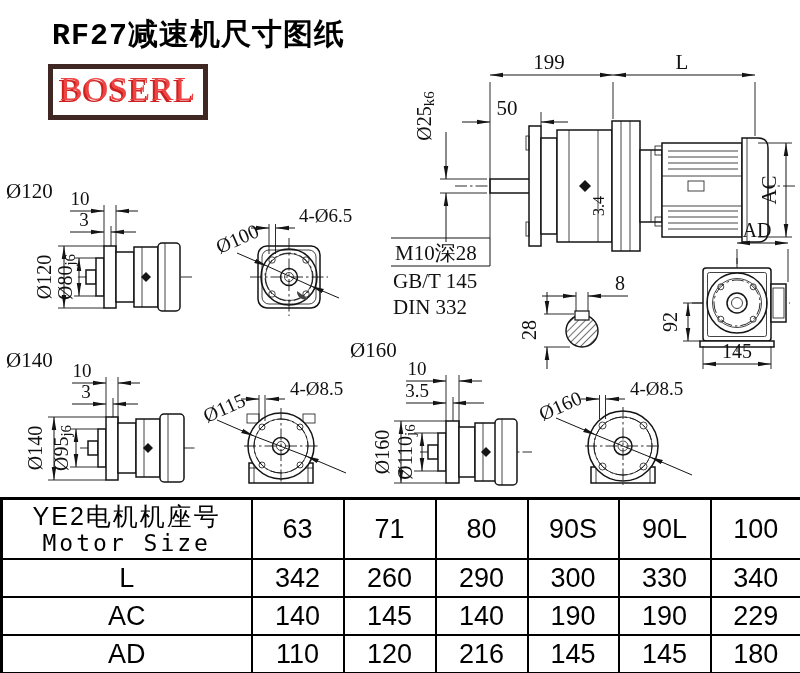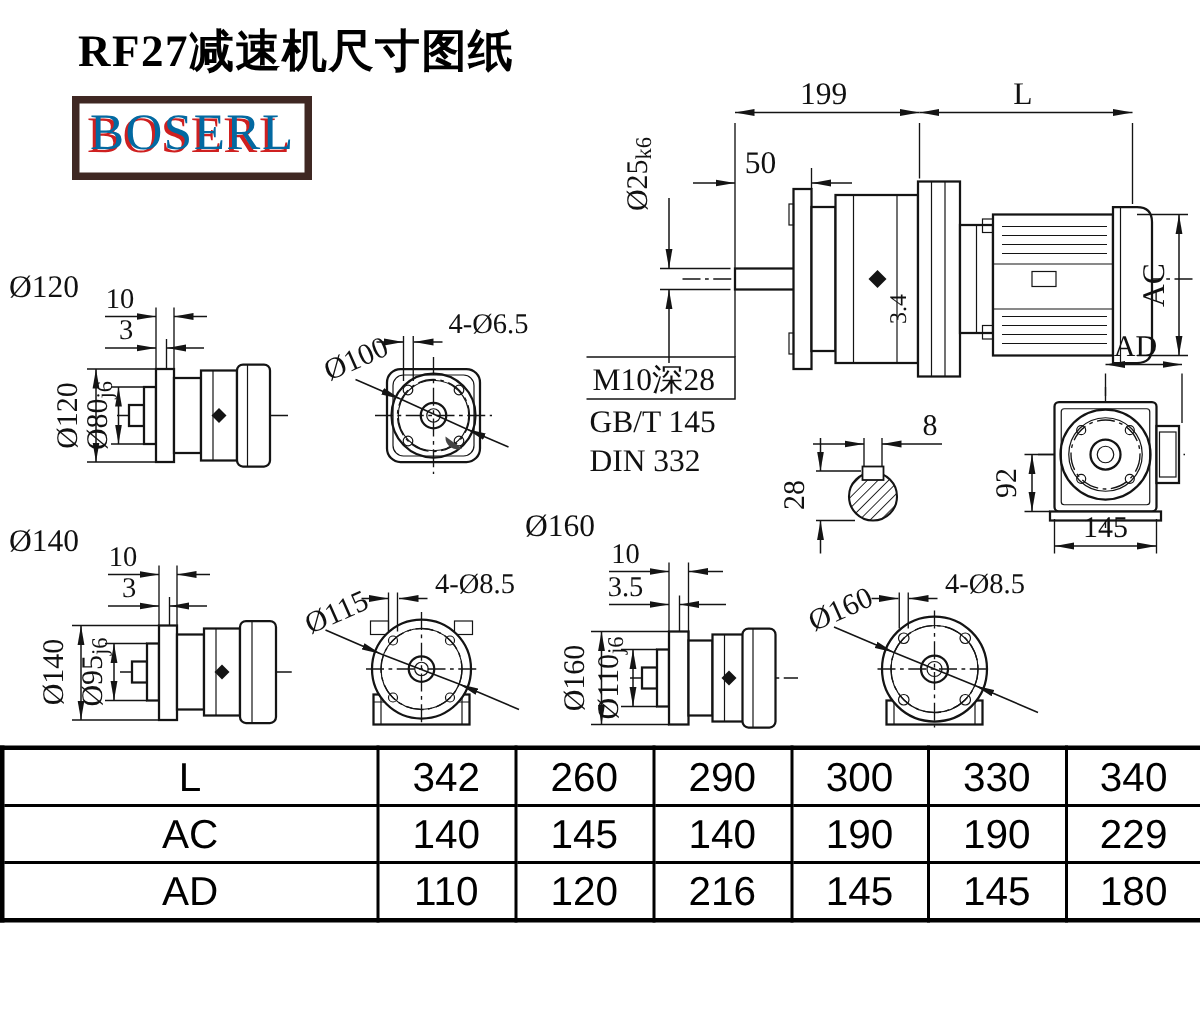--- a/index.html
+++ b/index.html
@@ -1,22 +1,22 @@
 <!DOCTYPE html>
 <html><head>
 <meta charset="utf-8">
 <style>
   html,body{margin:0;padding:0;background:#fff;}
   .page{position:relative;width:800px;height:673px;background:#fff;overflow:hidden;
         font-family:"Liberation Sans",sans-serif;color:#000;}
   .title{position:absolute;left:52px;top:14px;font-size:30px;font-weight:700;
-         letter-spacing:1px;font-family:Liberation Serif, serif;}
+         letter-spacing:1px;font-family:Liberation Mono, monospace;}
   .logo{position:absolute;left:48px;top:64px;border:5px solid #3f2823;background:#fff;
         padding:0 7px;line-height:40px;}
-  .logo span{font-family:"Liberation Serif",serif;font-size:34px;color:#0369a1;
+  .logo span{font-family:"Liberation Serif",serif;font-size:34px;color:#ef4444;
         text-shadow:-2px 2px 0 #cf2020;letter-spacing:1px;}
   svg{position:absolute;left:0;top:0;}
   
   .ol{fill:none;stroke:#141414;stroke-width:1.5;}
   .olw{fill:#fff;stroke:#141414;stroke-width:1.5;}
   .tl{fill:none;stroke:#141414;stroke-width:0.8;}
   .ext{fill:none;stroke:#141414;stroke-width:0.9;}
   .cl{fill:none;stroke:#141414;stroke-width:0.9;stroke-dasharray:12 3 2.5 3;}
   .d1{fill:none;stroke:#141414;stroke-width:1;marker-end:url(#ar);}
   .d2{fill:none;stroke:#141414;stroke-width:1;marker-start:url(#ar);marker-end:url(#ar);}
@@ -327,20 +327,32 @@
     <colgroup>
       <col style="width:250px">
         <col style="width:92px">
         <col style="width:92px">
       <col style="width:92px">
         <col style="width:91px">
         <col style="width:92px">
         <col style="width:91px">
     </colgroup>
     <tbody>
+        <tr class="hdr">
+      <td>
+        <div class="hdr-cn">YE2电机机座号</div>
+        <div class="hdr-en">Motor Size</div>
+      </td>
+      <td>63</td>
+      <td>71</td>
+      <td>80</td>
+      <td>90S</td>
+      <td>90L</td>
+      <td>100</td>
+    </tr>
     <tr class="row">
       <td>L</td>
       <td>342</td>
       <td>260</td>
       <td>290</td>
       <td>300</td>
       <td>330</td>
       <td>340</td>
     </tr>
     <tr class="row">

